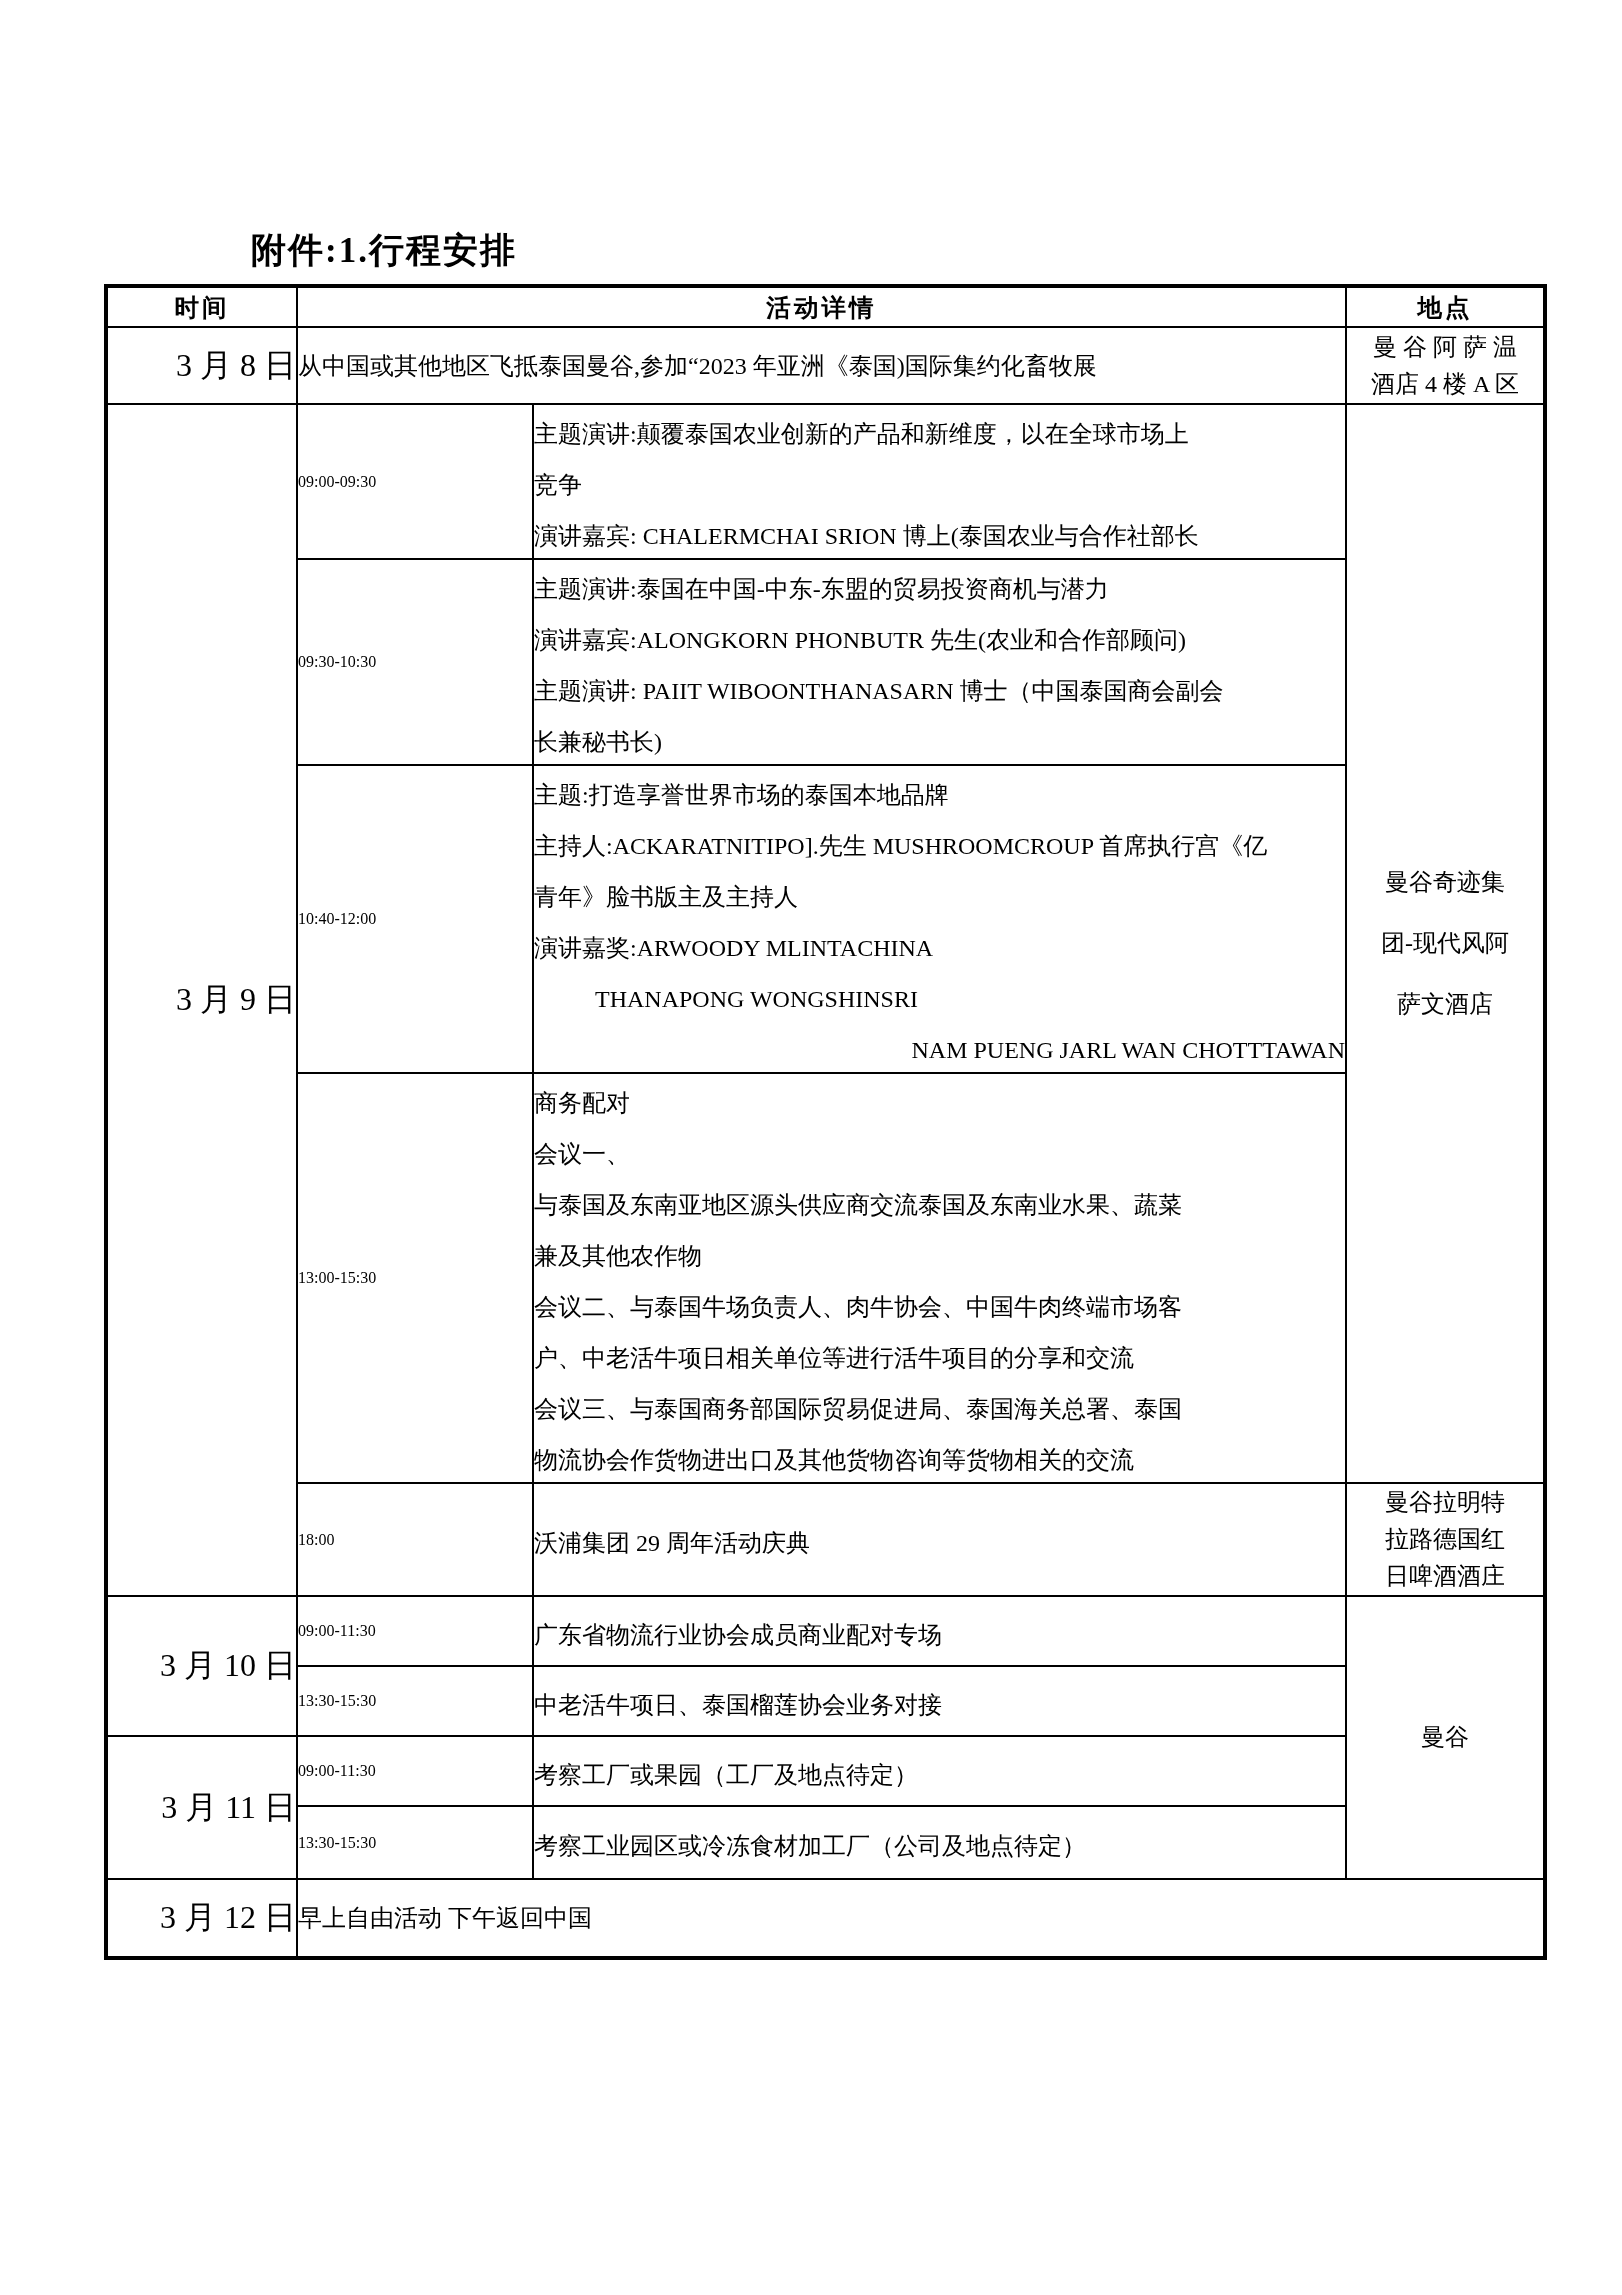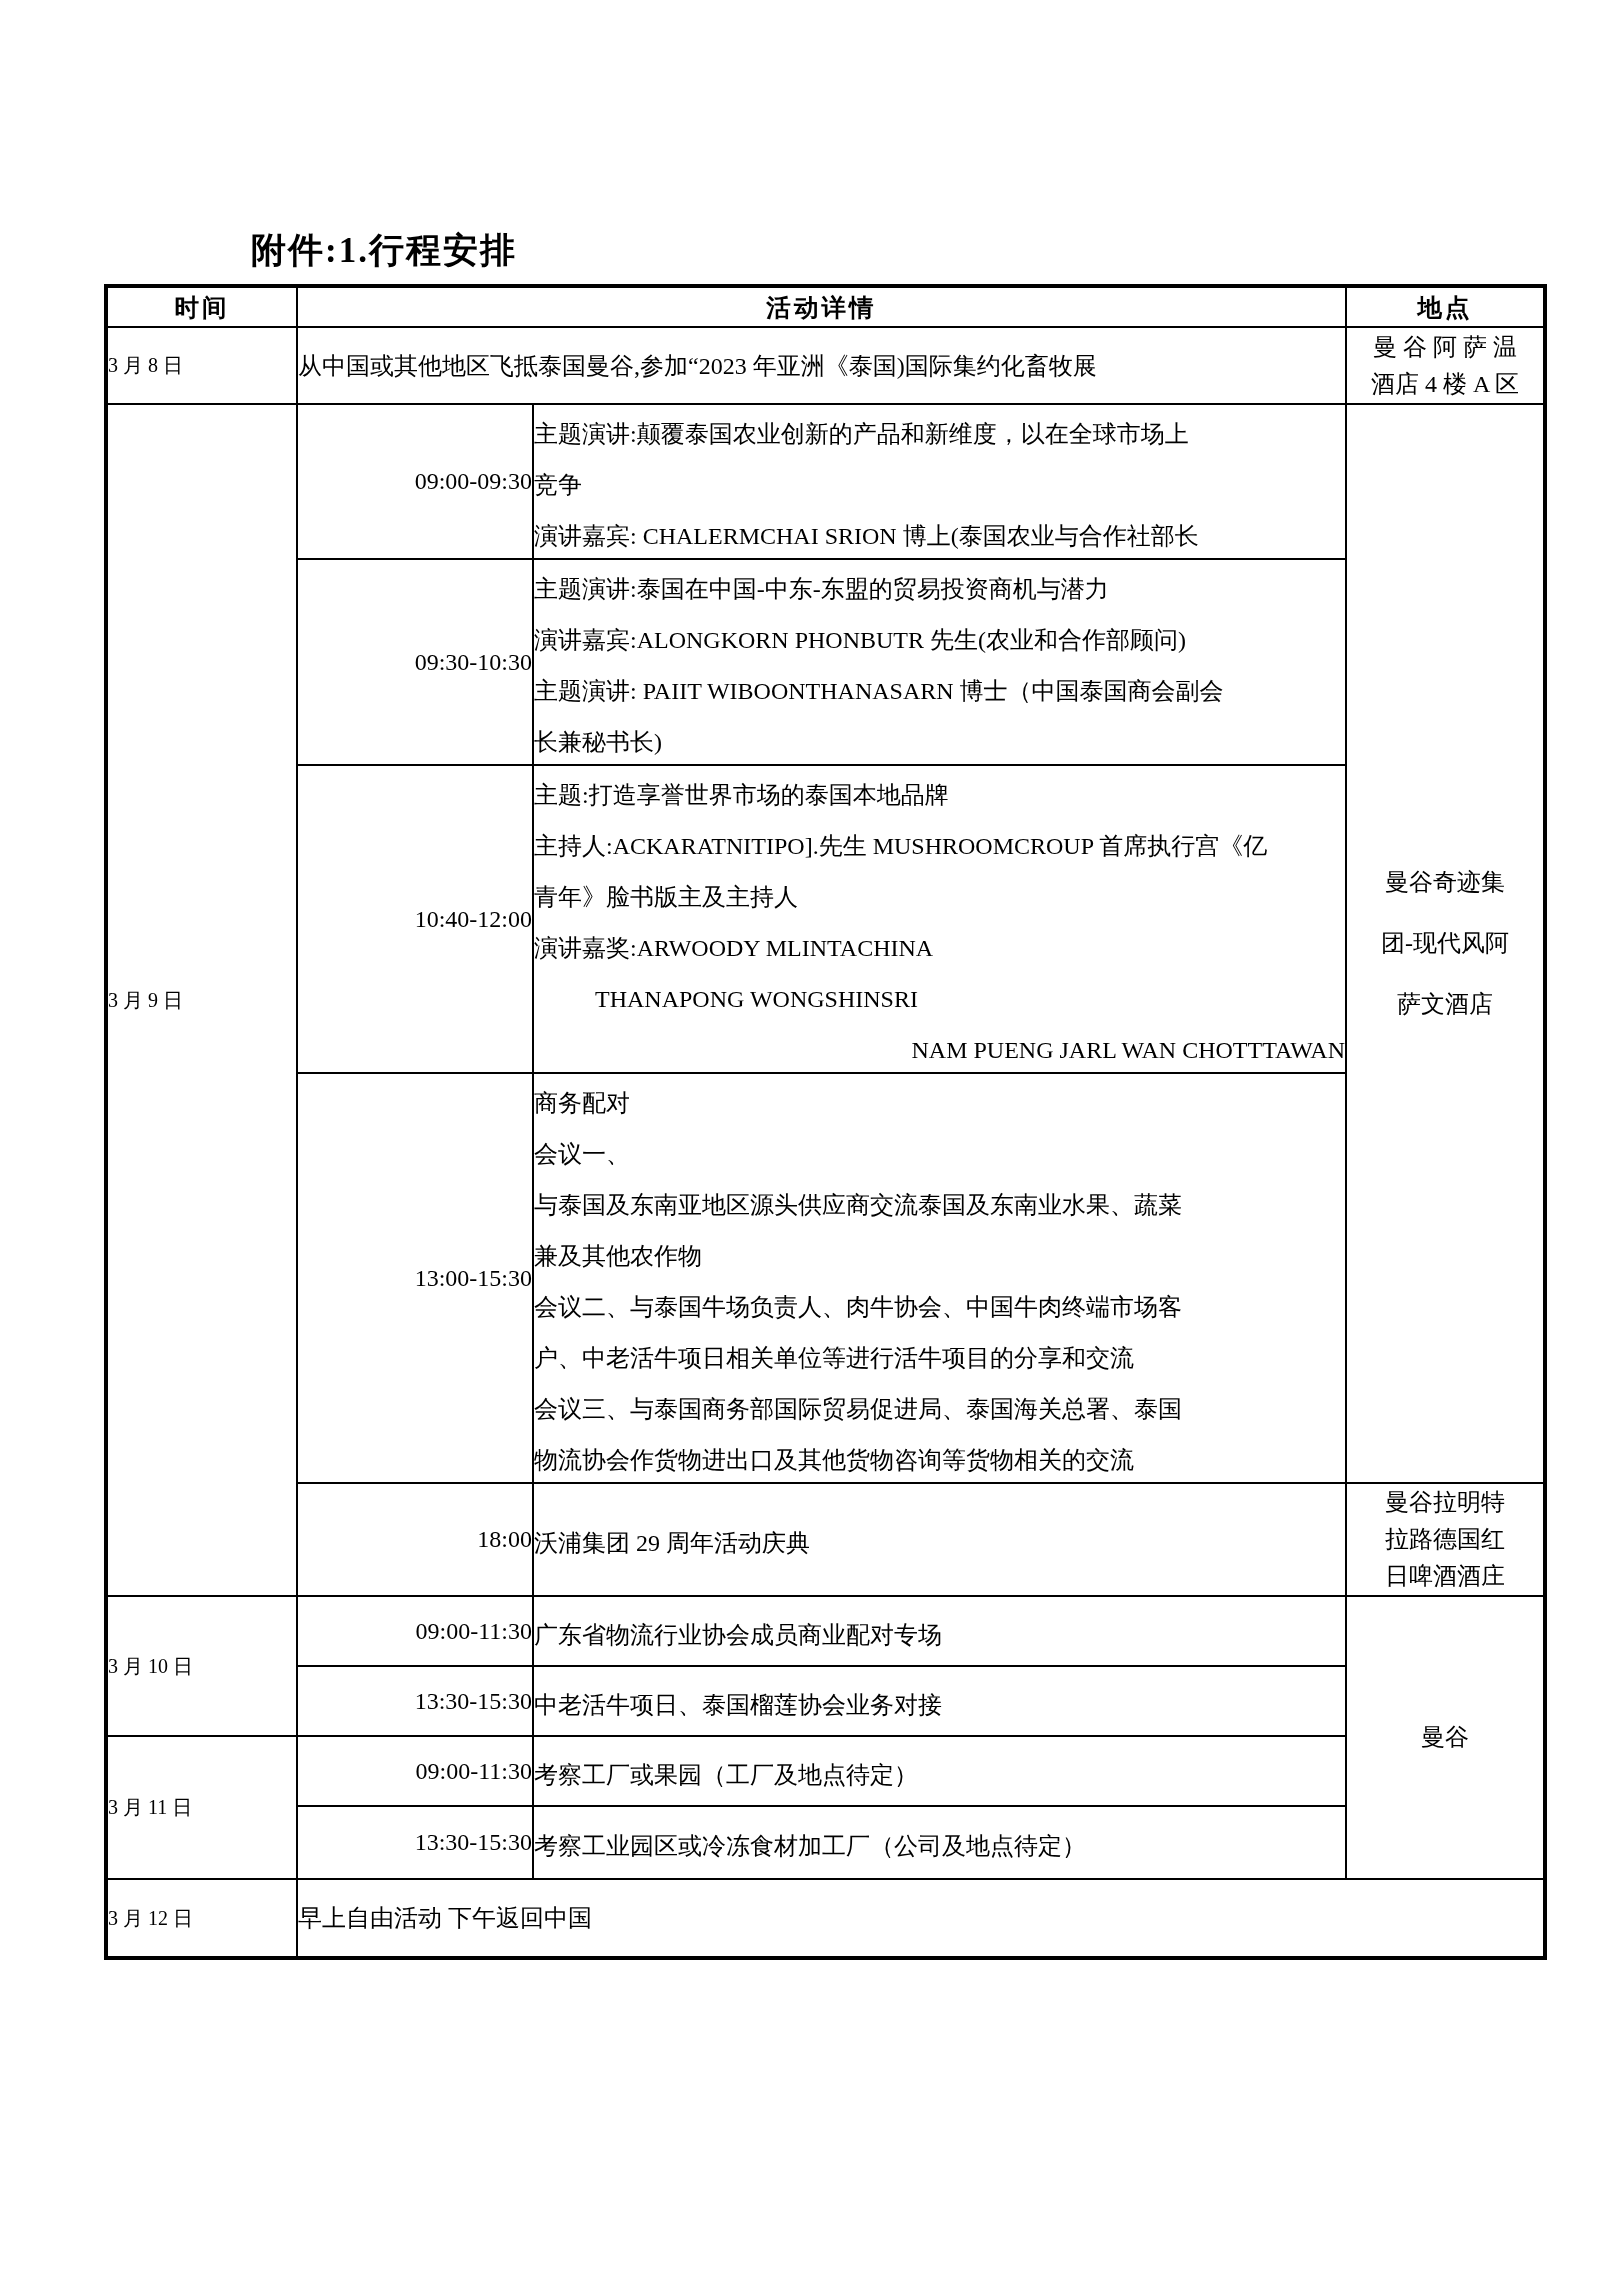--- a/index.html
+++ b/index.html
@@ -41,26 +41,26 @@
   tr.h-s1     { height: 148px; }
   tr.h-s2     { height: 164px; }
   tr.h-s3     { height: 258px; }
   tr.h-s4     { height: 348px; }
   tr.h-s5     { height: 112px; }
   tr.h-q      { height: 70px; }
   tr.h-q2     { height: 73px; }
   tr.h-day12  { height: 79px; }
 
   .date-cell {
+    text-align: right;
+    font-size: 32px;
+  }
+  .time-cell {
     text-align: left;
-    font-size: 20px;
-  }
-  .time-cell {
-    text-align: right;
-    font-size: 24px;
+    font-size: 16px;
   }
   .detail-cell {
     font-size: 24px;
     line-height: 43px;
     text-align: left;
     padding: 6.1px 10.2px 6.1px 16.4px;
   }
   .detail-cell .ln { white-space: nowrap; margin-top: 8px; }
   .ln.indent-1 { padding-left: 61px; }
   .ln.indent-2 { padding-left: 65px; text-align: right; }

